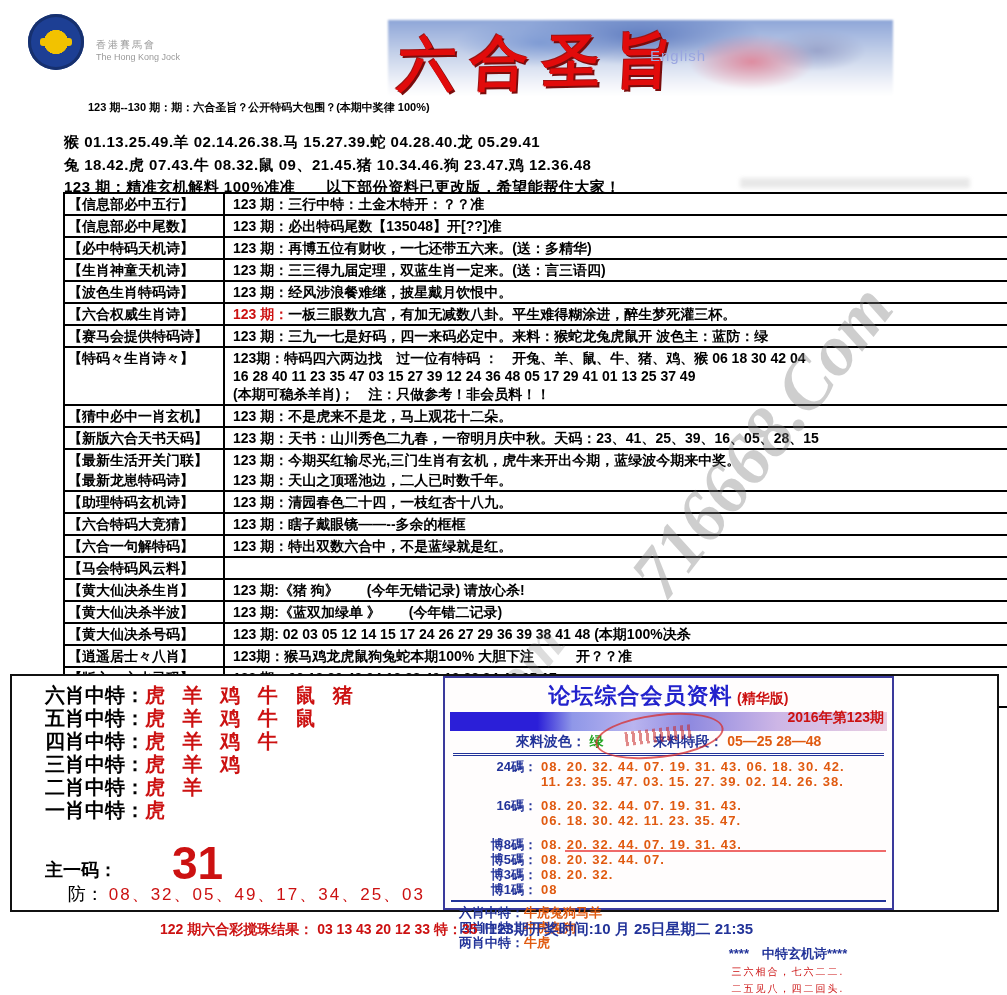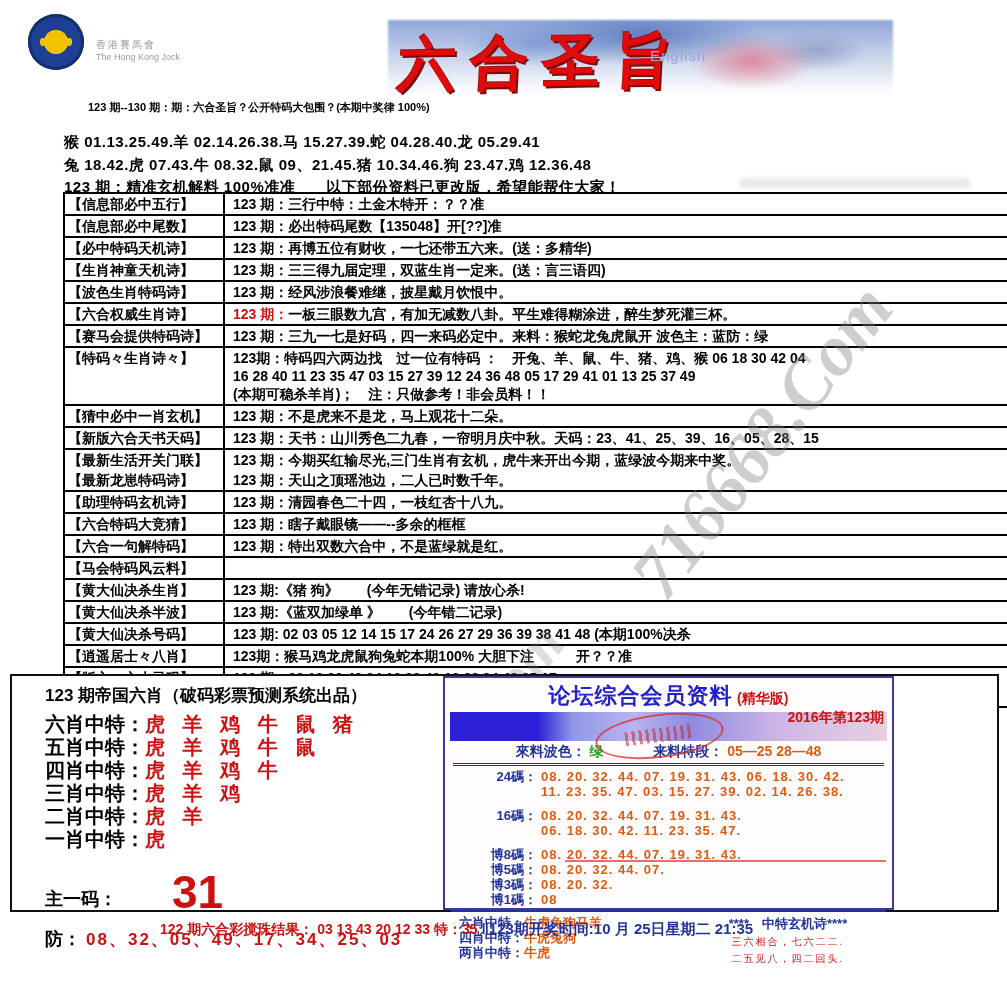--- a/index.html
+++ b/index.html
@@ -50,50 +50,50 @@
   #wm2{left:300px;top:720px;font-size:60px;transform:rotate(-52deg);color:rgba(125,125,125,.26);}
 
   
   #bottom-box{position:absolute;left:10px;top:674px;width:985px;height:234px;border:2px solid #111;background:#fff;}
   #empire{position:absolute;left:45px;top:684px;width:380px;}
   #empire-title{font-size:17px;font-weight:bold;margin-bottom:6px;white-space:nowrap;}
   .empire-line{font-size:20px;font-weight:bold;line-height:23px;white-space:nowrap;}
   .empire-line .val{color:var(--red);letter-spacing:6px;}
   #main-code-row{margin-top:22px;font-size:18px;font-weight:bold;display:flex;align-items:flex-end;}
   #main-code{color:var(--red);font-size:46px;line-height:38px;margin-left:55px;font-weight:bold;}
-  #guard-row{margin-top:16px;font-size:18px;font-weight:bold;white-space:nowrap;}
+  #guard-row{font-size:18px;font-weight:normal;white-space:nowrap;text-align:right;}
   #guard-row .val{color:var(--red);letter-spacing:2px;font-size:17px;}
 
   
   #panel{position:absolute;left:443px;top:676px;width:447px;height:230px;border:2px solid #3a3a9c;background:#fffdfd;}
   #panel-title{ text-align:center;margin-top:3px;white-space:nowrap;}
   #panel-title .main{font-size:22px;font-weight:bold;color:var(--blue_title);letter-spacing:1px;}
   #panel-title .suffix{font-size:14px;font-weight:bold;color:var(--red);}
-  #panel-bar{height:29px;margin:1px 5px 0 5px;position:relative;
+  #panel-bar{height:19px;margin:1px 5px 0 5px;position:relative;
       background:linear-gradient(90deg,#2b1fd8 0%,#2b1fd8 20%,#8f97e8 28%,#b9b4ef 42%,#8f8ae0 55%,#cdb6e6 75%,#e9cfe2 100%);}
   #panel-issue{position:absolute;right:3px;top:-3px;font-size:14px;font-weight:bold;color:var(--red);white-space:nowrap;}
   #panel-wave{margin-top:2px;text-align:center;font-size:14px;font-weight:bold;white-space:nowrap;}
   .navy{color:var(--navy);} .orange{color:var(--orange);} .green{color:var(--green);}
   #panel-rule{border-top:3px double var(--navy);margin:2px 8px 2px 8px;}
   #stamp{position:absolute;left:150px;top:36px;width:125px;height:40px;border:2px solid rgba(215,45,45,.75);
          border-radius:50%;transform:rotate(-7deg);}
   #stamp i{position:absolute;left:28px;top:12px;width:66px;height:14px;
          background:repeating-linear-gradient(90deg,rgba(200,40,40,.55) 0 3px,transparent 3px 7px);}
   .code-row{display:flex;font-weight:bold;line-height:15px;position:relative;}
   .code-row.gapped{margin-bottom:9px;}
   .code-label{width:92px;text-align:right;color:var(--navy);font-size:13px;flex-shrink:0;padding-right:4px;}
   .code-vals{color:var(--orange);font-size:13px;letter-spacing:1px;}
   .red-underline{position:absolute;left:120px;right:6px;top:13px;height:2px;background:#ef6a6a;}
   #codes{margin-top:3px;}
   #panel-sep{border-top:2px solid var(--navy);margin:3px 6px;}
   #panel-bottom{display:flex;margin-top:2px;}
   #panel-bottom-left{width:225px;padding-left:14px;}
   .pb-line{font-size:13px;font-weight:bold;line-height:15px;white-space:nowrap;}
   #panel-poem{flex:1;text-align:center;}
-  #poem-title{font-size:13px;font-weight:bold;color:var(--navy);}
+  #poem-title{font-size:13px;font-weight:bold;color:var(--navy);margin-top:40px;}
   .poem-line{font-size:10px;font-weight:normal;color:var(--red);line-height:17px;letter-spacing:2px;}
 
   
   #footer-line{position:absolute;left:160px;top:920px;font-size:14px;font-weight:bold;white-space:nowrap;}
   #footer-line .res{color:var(--red);} #footer-line .next{color:var(--navy);font-size:15px;}
 </style>
 </head>
 <body>
 
 <div id="page">
@@ -245,21 +245,20 @@
         </div>
       </div>
     </div>
 
   <div id="wm1" class="watermark">716668.Com</div>
   <div id="wm2" class="watermark">716668.Com</div>
 
   <div id="bottom-box"></div>
 
   <div id="empire">
-    <div id="empire-title">123 期帝国六肖（破码彩票预测系统出品）</div>
     <div id="empire-lines">
         <div class="empire-line"><span>六肖中特：</span><span class="val">虎 羊 鸡 牛 鼠 猪</span></div>
         <div class="empire-line"><span>五肖中特：</span><span class="val">虎 羊 鸡 牛 鼠</span></div>
         <div class="empire-line"><span>四肖中特：</span><span class="val">虎 羊 鸡 牛</span></div>
         <div class="empire-line"><span>三肖中特：</span><span class="val">虎 羊 鸡</span></div>
         <div class="empire-line"><span>二肖中特：</span><span class="val">虎 羊</span></div>
         <div class="empire-line"><span>一肖中特：</span><span class="val">虎</span></div>
       </div>
     <div id="main-code-row">
       <span>主一码：</span>

